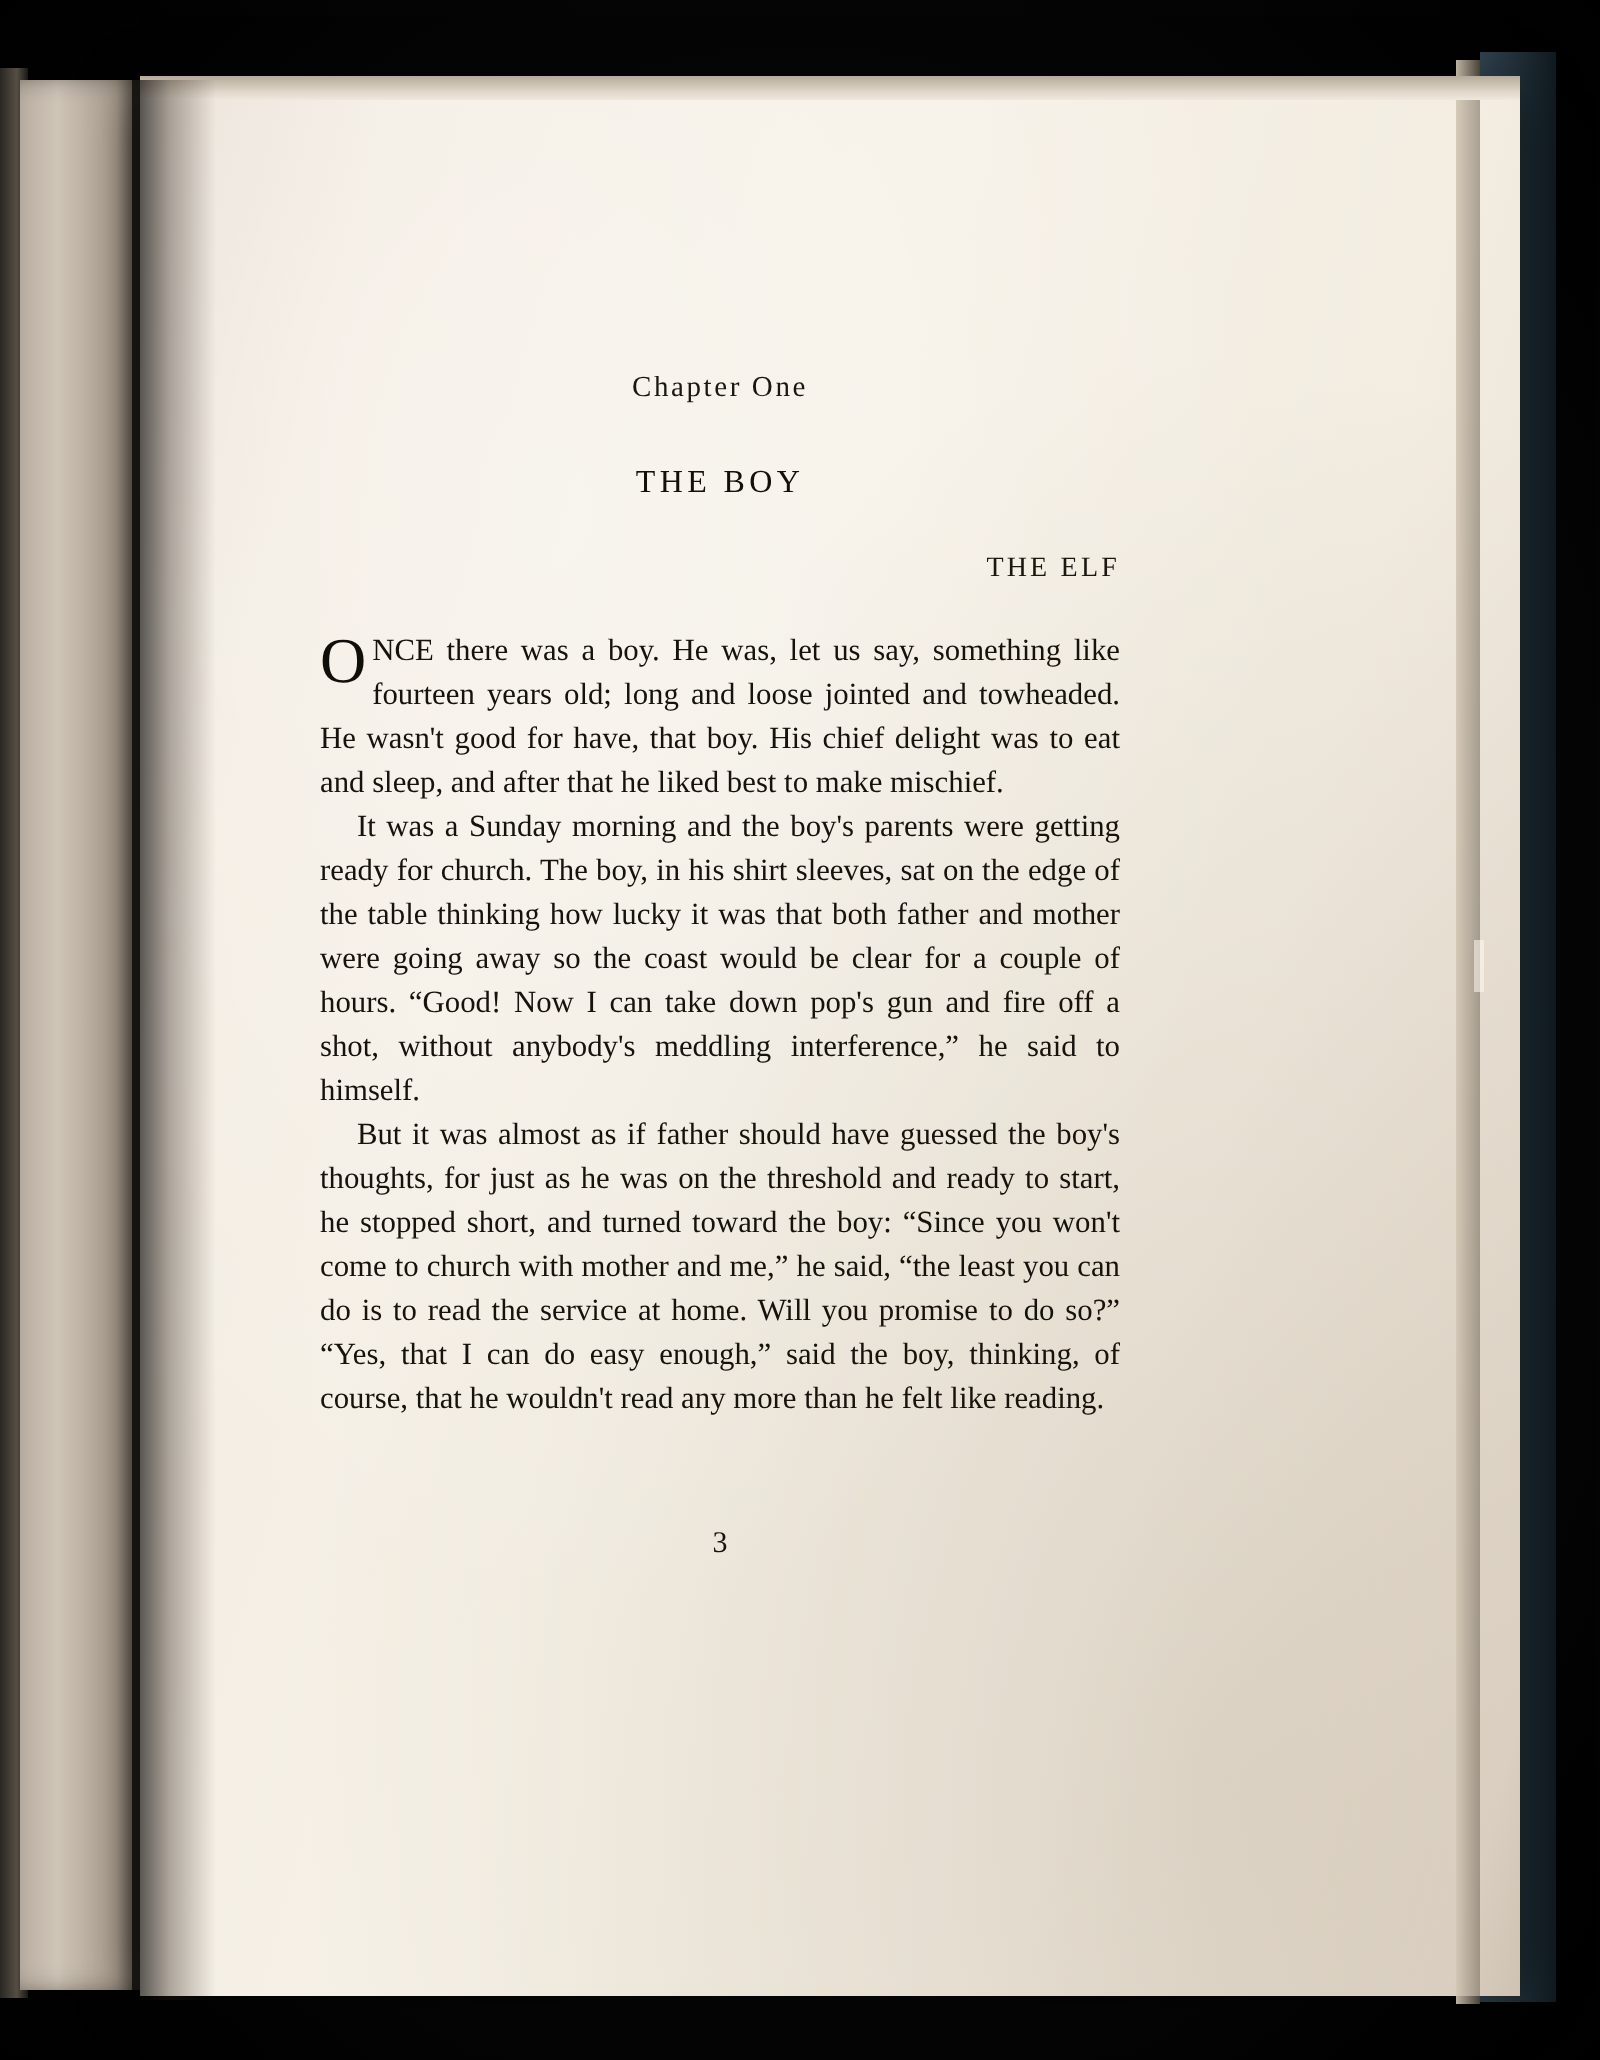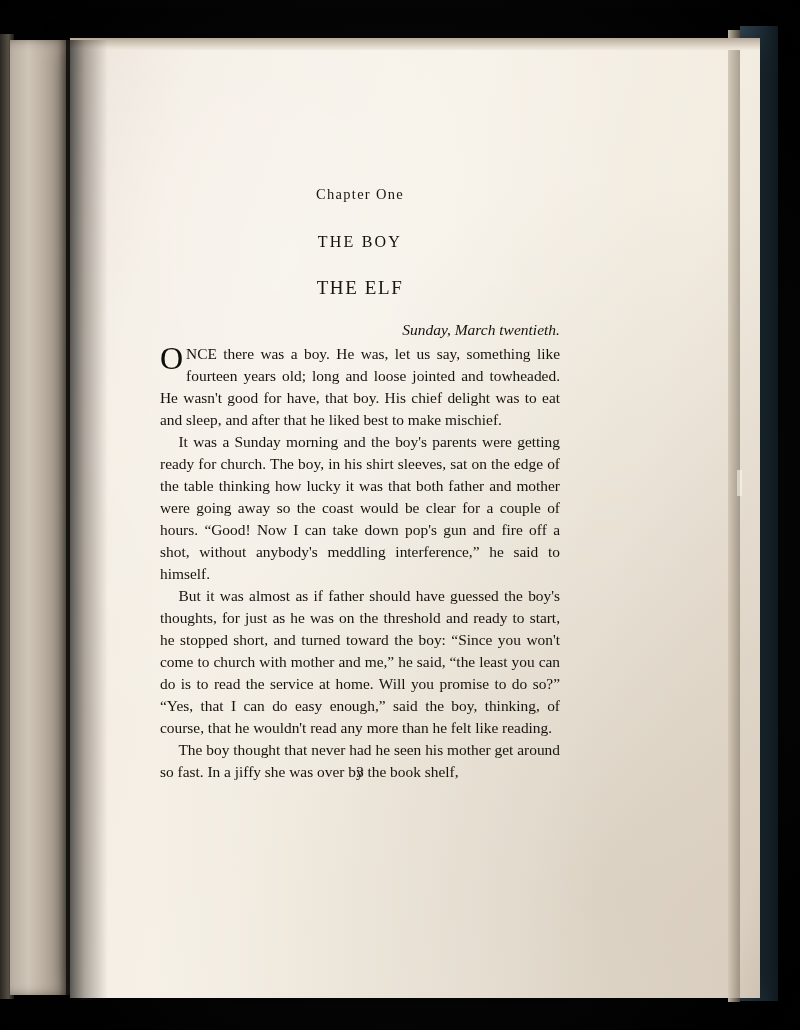--- a/index.html
+++ b/index.html
@@ -130,22 +130,22 @@
 
   .chapter-title {
     text-align: center;
     font-size: 16px;
     letter-spacing: 2.2px;
     margin: 0 0 26px 0;
     color: #121009;
   }
 
   .section-label {
-    text-align: center;
-    font-size: 19px;
+    text-align: right;
+    font-size: 14px;
     letter-spacing: 1.6px;
     margin: 0 0 22px 0;
     color: #1a1711;
   }
 
   .dateline {
     text-align: right;
     font-style: italic;
     font-size: 15.5px;
     margin: 0 0 4px 0;
@@ -225,27 +225,25 @@
   <div class="gutter"></div>
 
   <div class="text-block">
 
     <div class="chapter-label">Chapter One</div>
 
     <div class="chapter-title">THE  BOY</div>
 
     <div class="section-label">THE  ELF</div>
 
-    <div class="dateline">Sunday, March twentieth.</div>
 
     <p class="body first"><span class="dropcap">O</span><span>NCE there was a boy.  He was, let us say, something like fourteen years old; long and loose jointed and towheaded.  He wasn't good for have, that boy.  His chief delight was to eat and sleep, and after that he liked best to make mischief.</span></p>
 
     <p class="body">It was a Sunday morning and the boy's parents were getting ready for church.  The boy, in his shirt sleeves, sat on the edge of the table thinking how lucky it was that both father and mother were going away so the coast would be clear for a couple of hours.  “Good!  Now I can take down pop's gun and fire off a shot, without anybody's meddling interference,” he said to himself.</p>
 
     <p class="body">But it was almost as if father should have guessed the boy's thoughts, for just as he was on the threshold and ready to start, he stopped short, and turned toward the boy: “Since you won't come to church with mother and me,” he said, “the least you can do is to read the service at home.  Will you promise to do so?”  “Yes, that I can do easy enough,” said the boy, thinking, of course, that he wouldn't read any more than he felt like reading.</p>
 
-    <p class="body">The boy thought that never had he seen his mother get around so fast.  In a jiffy she was over by the book shelf,</p>
 
   </div>
 
   <div class="folio">3</div>
 
 </div>
 
 </body></html>

